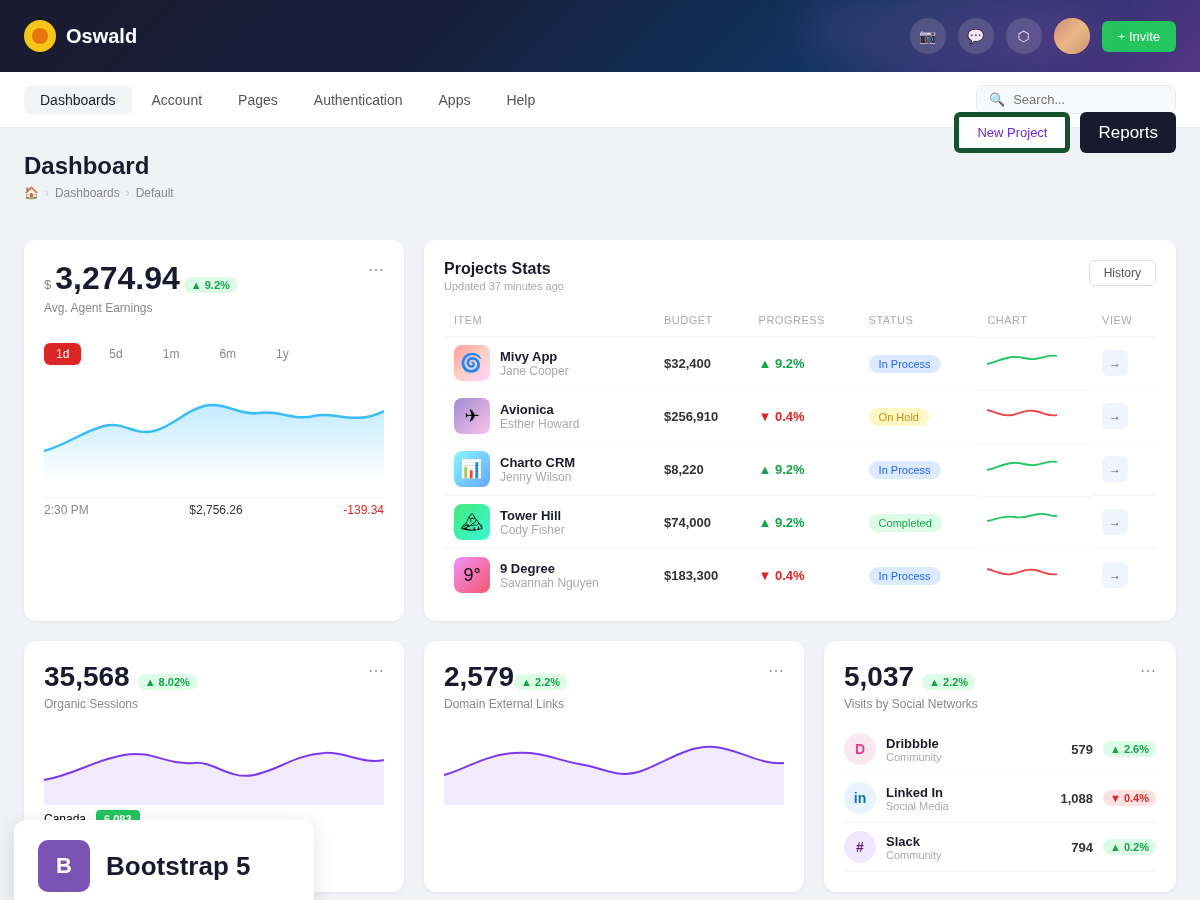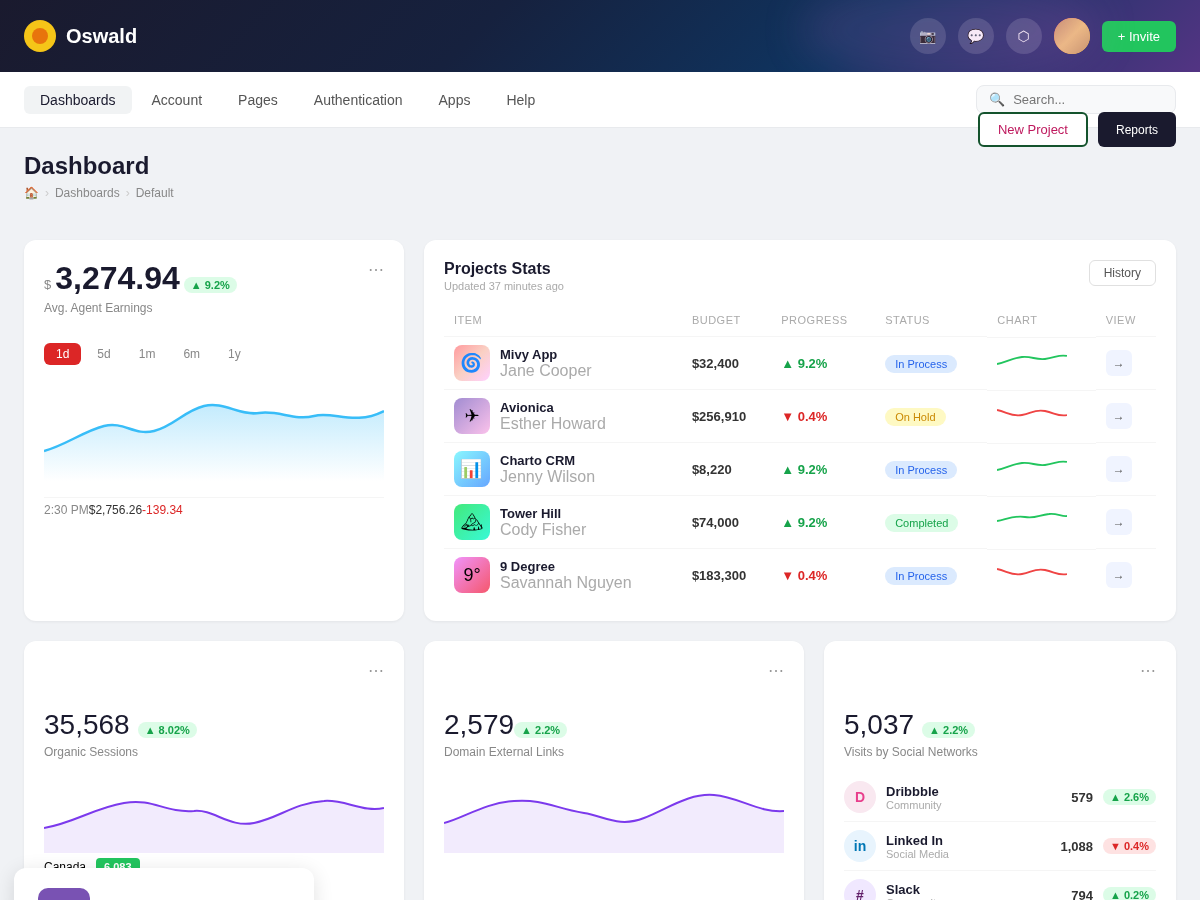--- a/index.html
+++ b/index.html
@@ -157,36 +157,36 @@
     .breadcrumb-link { color: #888; }
     .page-actions {
       display: flex;
       gap: 10px;
       margin-top: -40px;
       justify-content: flex-end;
       margin-right: 0;
     }
     .btn-new-project {
       background: white;
-      border: 2px solid #14532d;
-      color: #be185d;
+      border: 5px solid #14532d;
+      color: #6d28d9;
       padding: 8px 18px;
       border-radius: 6px;
       cursor: pointer;
       font-size: 13px;
       font-weight: 500;
     }
     .btn-reports {
       background: #1a1a2e;
       color: white;
       border: none;
       padding: 8px 18px;
       border-radius: 6px;
       cursor: pointer;
-      font-size: 12px;
+      font-size: 17px;
       font-weight: 500;
       text-align: center;
     }
 
     
     .grid-2col {
       display: grid;
       grid-template-columns: 380px 1fr;
       gap: 20px;
       margin-bottom: 20px;
@@ -227,21 +227,21 @@
       background: #fee2e2;
       color: #dc2626;
       padding: 2px 7px;
       border-radius: 12px;
       font-size: 11px;
       font-weight: 600;
     }
     .subtitle { font-size: 12px; color: #888; margin-bottom: 14px; }
     .time-filters {
       display: flex;
-      gap: 4px;
+      gap: 16px;
       margin-bottom: 16px;
       margin-top: 28px;
     }
     .time-btn {
       padding: 4px 12px;
       border-radius: 6px;
       border: none;
       background: transparent;
       font-size: 12px;
       cursor: pointer;
@@ -256,20 +256,21 @@
     .chart-area {
       height: 100px;
       margin-bottom: 16px;
     }
     .chart-svg { width: 100%; height: 100%; }
 
     
     .data-rows { font-size: 12px; }
     .data-row {
       display: flex;
+      justify-content: space-between;
       padding: 5px 0;
       border-top: 1px solid #f5f5f5;
     }
     .data-row-time { color: #888; }
     .data-row-val { color: #333; font-weight: 500; }
     .data-row-change-neg { color: #dc2626; }
     .data-row-change-pos { color: #16a34a; }
 
     
     .menu-btn {
@@ -324,21 +325,21 @@
       align-items: center;
       gap: 10px;
     }
     .project-icon {
       width: 36px; height: 36px;
       border-radius: 8px;
       overflow: hidden;
       flex-shrink: 0;
     }
     .project-name { font-weight: 600; font-size: 13px; color: #1a1a2e; }
-    .project-person { font-size: 16px; color: #aaa; }
+    .project-person { font-size: 12px; color: #aaa; }
     .budget-val { font-weight: 700; color: #333; }
     .progress-up { color: #16a34a; font-size: 12px; font-weight: 600; }
     .progress-down { color: #dc2626; font-size: 12px; font-weight: 600; }
     .status-inprocess {
       background: #dbeafe;
       color: #2563eb;
       padding: 3px 10px;
       border-radius: 12px;
       font-size: 11px;
       font-weight: 500;
@@ -370,23 +371,22 @@
       cursor: pointer;
       color: #555;
       display: flex; align-items: center; justify-content: center;
       font-size: 12px;
     }
 
     
     .stat-card {}
     .stat-num {
       font-size: 28px;
-      font-weight: 400;
+      font-weight: 700;
       color: #1a1a2e;
-      margin-top: 48px;
     }
     .stat-label { font-size: 12px; color: #888; margin-top: 2px; margin-bottom: 14px; }
     .stat-chart { height: 80px; }
 
     
     .social-list { margin-top: 12px; }
     .social-item {
       display: flex;
       align-items: center;
       gap: 10px;

